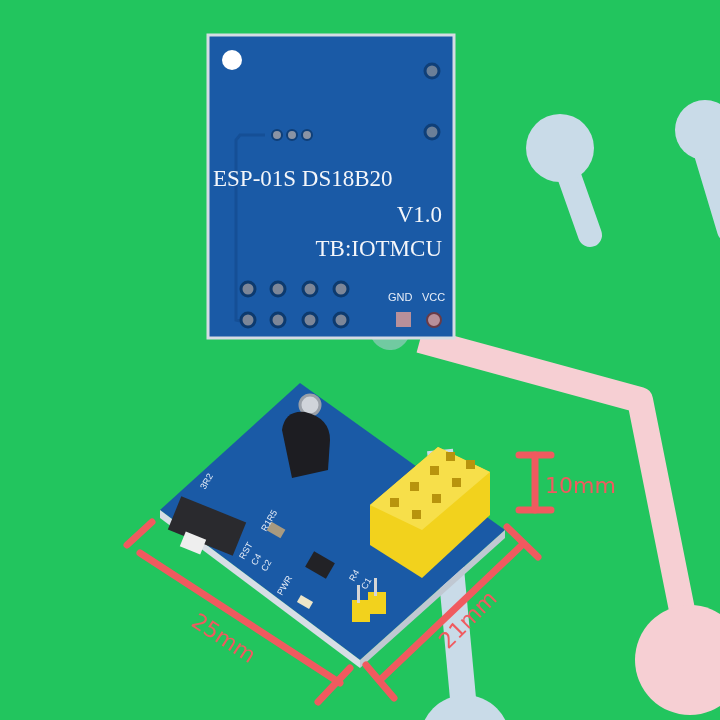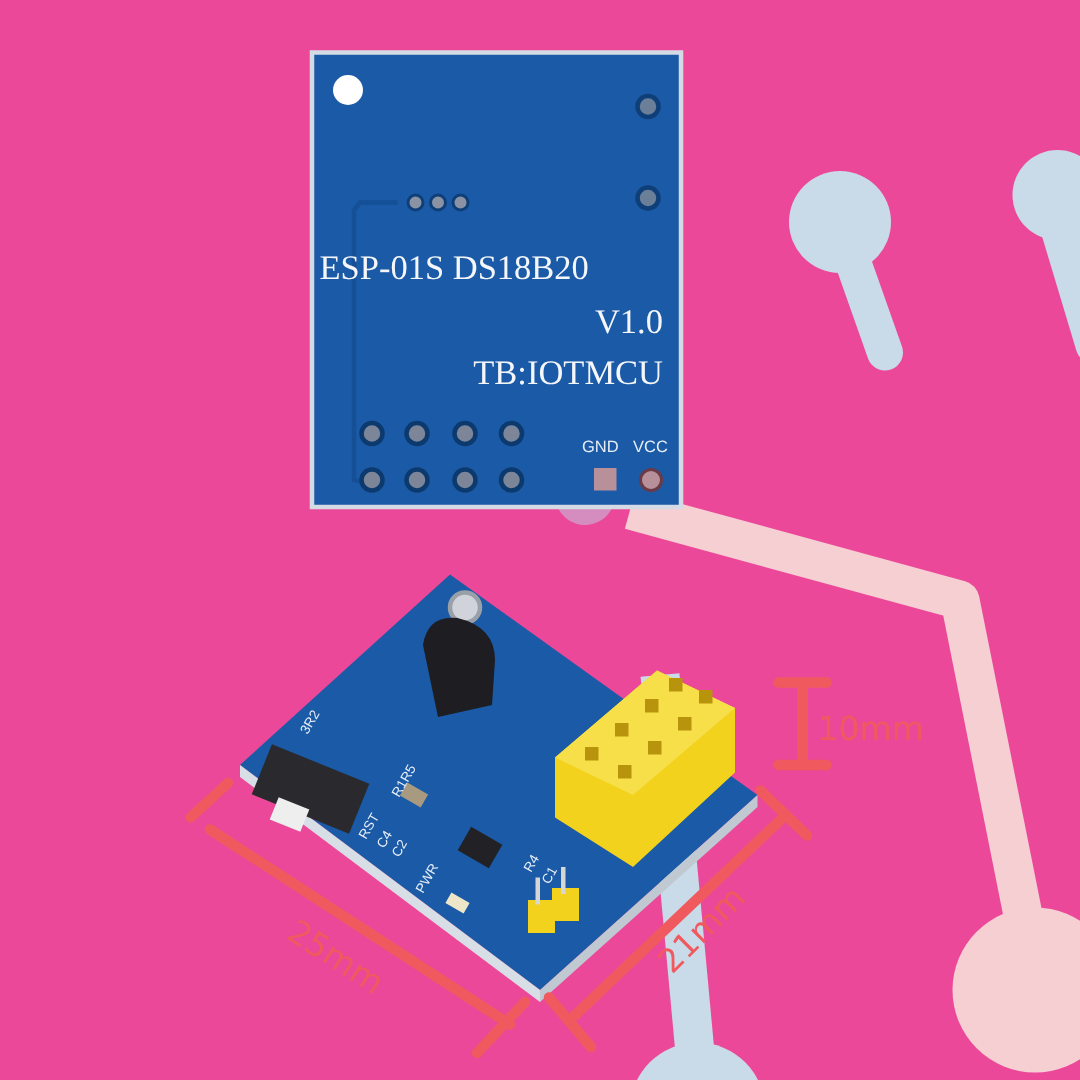--- a/index.html
+++ b/index.html
@@ -1,16 +1,16 @@
 <!DOCTYPE html>
 <html><head>
 <meta charset="utf-8">
 <style>
   html,body{margin:0;padding:0;background:#ffffff;}
-  #stage{position:relative;width:720px;height:720px;overflow:hidden;background:#ec4899;font-family:"Liberation Sans",sans-serif;}
+  #stage{position:relative;width:720px;height:720px;overflow:hidden;background:#22c55e;font-family:"Liberation Sans",sans-serif;}
   svg{position:absolute;left:0;top:0;}
   .pcb-text{font-family:"Liberation Serif",serif;fill:#f4f6fa;}
   .silk{font-family:"Liberation Sans",sans-serif;fill:#e8eef8;}
   .dim{font-family:"DejaVu Sans",sans-serif;fill:#f05a5f;}
 </style>
 </head>
 <body>
 
 <div id="stage">
 <svg width="720" height="720" viewBox="0 0 720 720">

